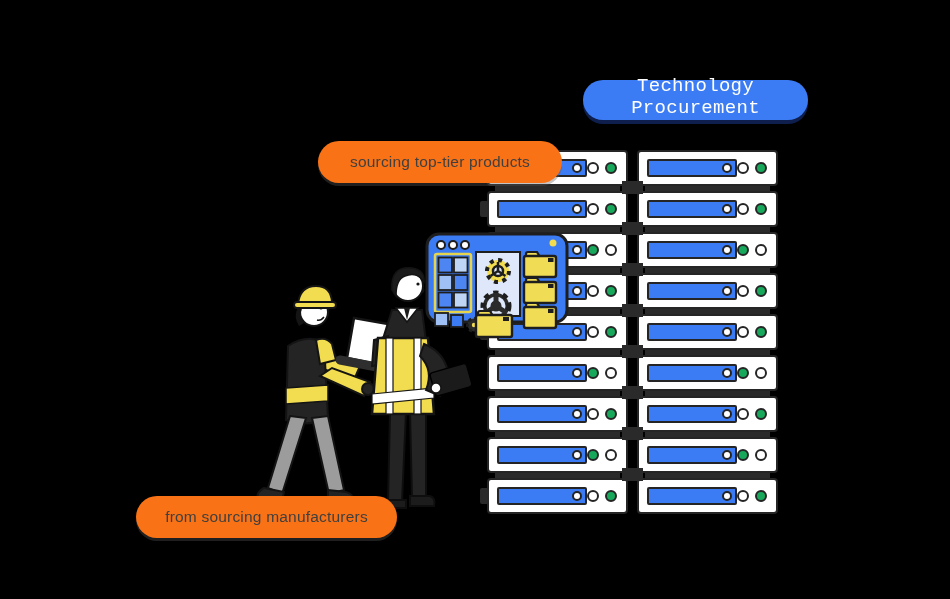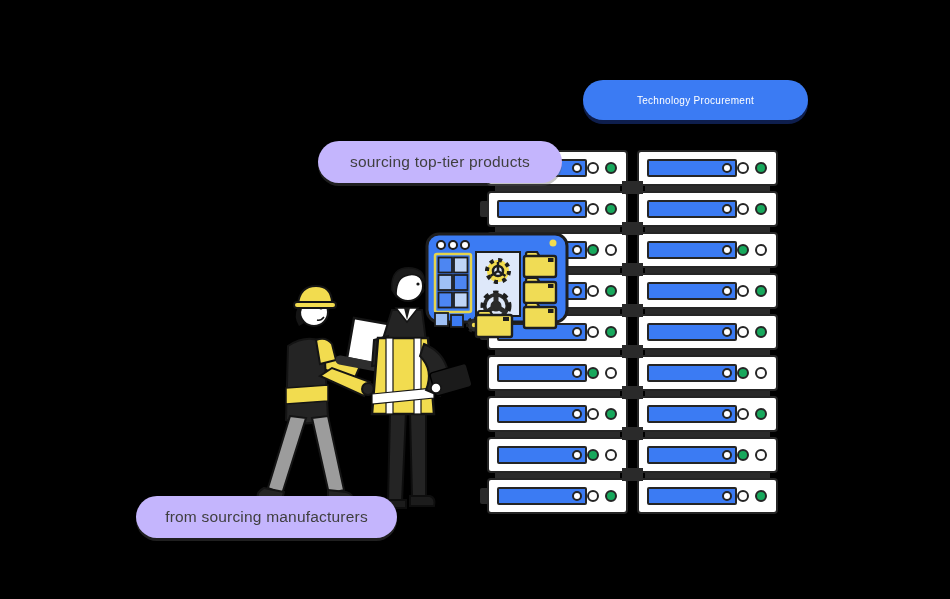--- a/index.html
+++ b/index.html
@@ -3,29 +3,29 @@
 <meta charset="utf-8">
 <style>
   html,body{margin:0;padding:0;background:#000;}
   .stage{
     position:relative;width:950px;height:599px;background:#000;overflow:hidden;
     font-family:"Liberation Sans", sans-serif;
   }
   
   .pill{
     position:absolute;display:flex;align-items:center;justify-content:center;
-    background:#c4b5fd;border-radius:22px;color:#3f3f3f;font-size:15.5px;
+    background:#f97316;border-radius:22px;color:#3f3f3f;font-size:15.5px;
     letter-spacing:.2px;box-shadow:0 3px 0 rgba(90,90,90,.35);
   }
   .cta{
-    position:absolute;display:flex;align-items:center;justify-content:center;
+    position:absolute;display:flex;align-items:flex-end;justify-content:center;
     background:var(--blue,#3B7BF3);color:#fff;border:none;border-radius:21px;
-    font-size:10px;letter-spacing:.3px;cursor:pointer;
+    font-size:19px;letter-spacing:.3px;cursor:pointer;
     box-shadow:0 4px 0 rgba(25,55,140,.55);
-    font-family:Liberation Sans, sans-serif;
+    font-family:Liberation Mono, monospace;
   }
   #cta{left:583px;top:80px;width:225px;height:40px;z-index:7;}
   #callout-top{left:318px;top:141px;width:244px;height:42px;z-index:5;}
   #callout-bottom{left:136px;top:496px;width:261px;height:42px;z-index:6;}
   
   .rack{position:absolute;left:487px;top:150px;width:291px;height:364px;z-index:1;}
   .rack-column{position:absolute;top:0;width:141px;display:flex;flex-direction:column;}
   .server-unit{
     height:36px;background:#fff;border:2px solid var(--outline,#252525);
     border-radius:4px;display:flex;align-items:center;box-sizing:border-box;

